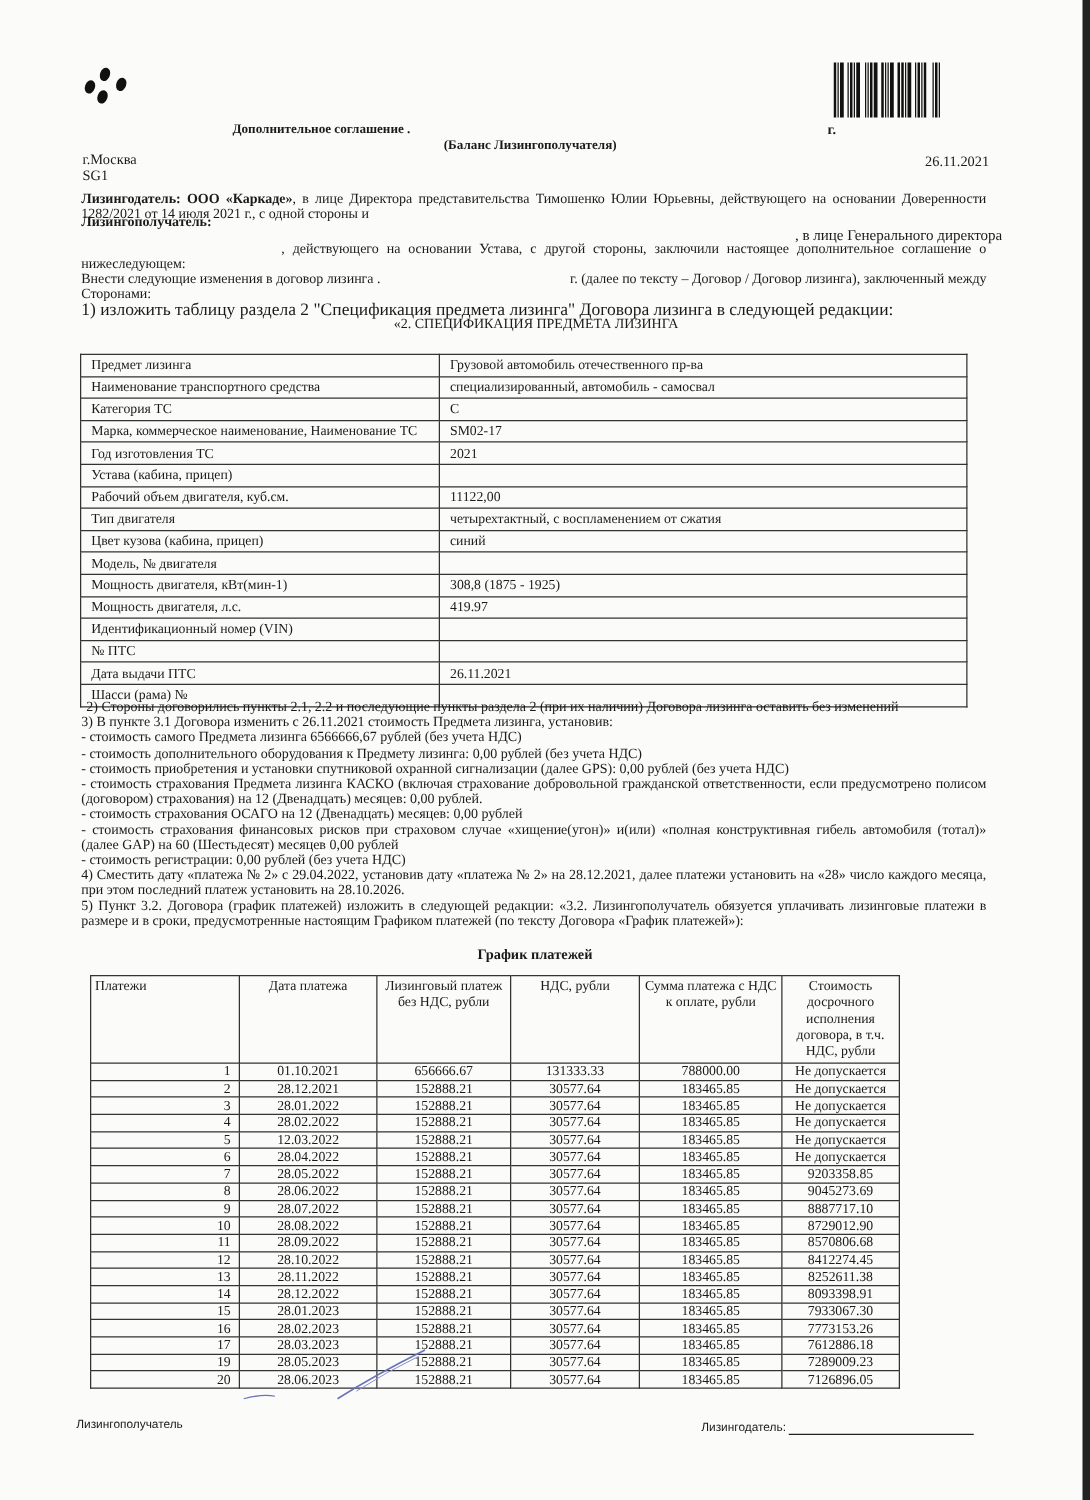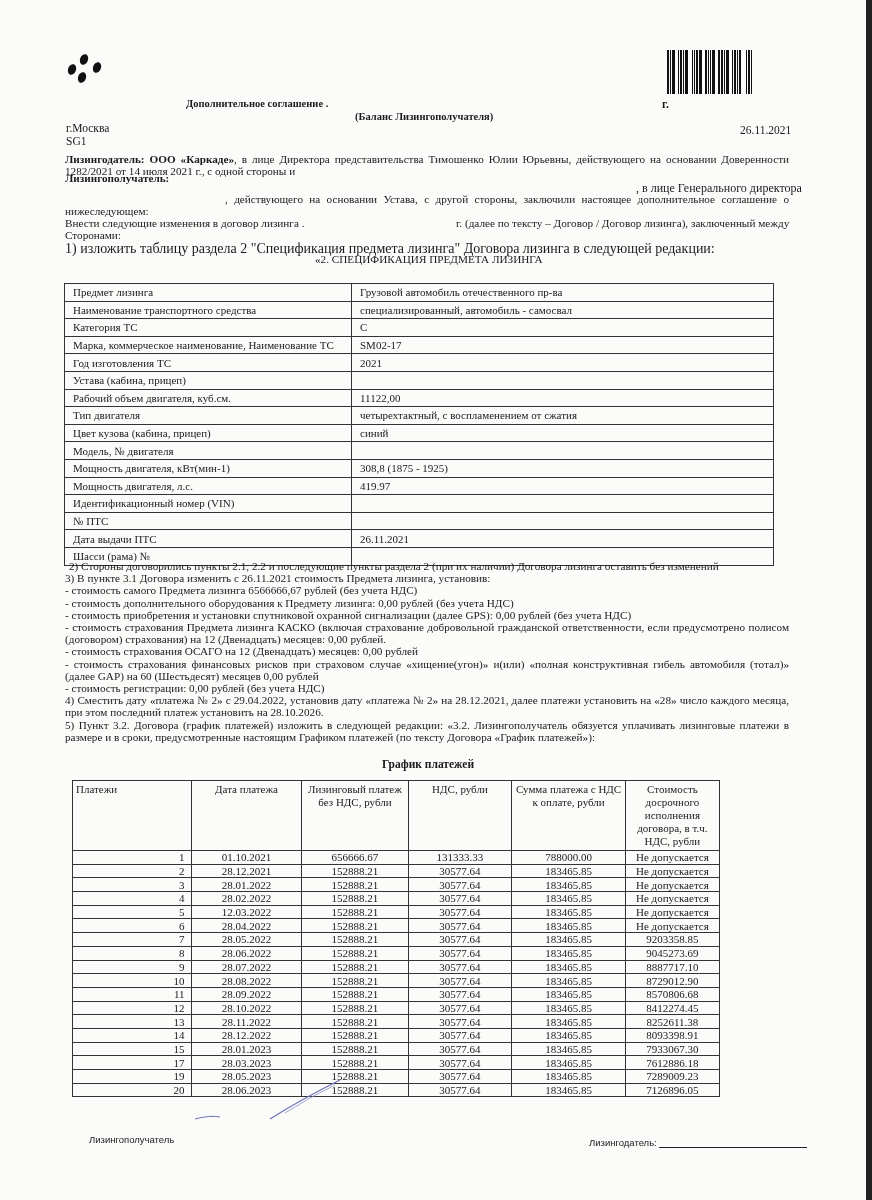--- a/index.html
+++ b/index.html
@@ -9,21 +9,21 @@
     font-family: "Liberation Serif", serif;
     color: #1a1a1a;
   }
   .scan-edge { position: absolute; right: 0; top: 0; width: 6px; height: 1200px; background: #222; }
   .logo { position: absolute; left: 66px; top: 52px; width: 40px; height: 34px; }
   .logo span { position: absolute; width: 8px; height: 11px; border-radius: 50%; background: #111; transform: rotate(20deg); }
   .barcode { position: absolute; left: 667px; top: 50px; width: 104px; height: 44px; display: flex; gap: 1px; }
   .barcode i { display: block; background: #111; height: 100%; }
   .abs { position: absolute; white-space: nowrap; }
   .t12 { font-size: 11.5px; }
-  .sans { font-family: "Liberation Sans", sans-serif; margin-left: 28px; }
+  .sans { font-family: "Liberation Sans", sans-serif; }
   .b { font-weight: bold; }
   .para { position: absolute; left: 65px; width: 724px; font-size: 11.2px; line-height: 12.2px; text-align: justify; }
 
   table.spec { position: absolute; left: 64px; top: 283px; width: 710px; border-collapse: collapse; font-size: 11px; }
   table.spec td { border: 1px solid #333; padding: 0 8px; height: 16.6px; line-height: 14px; }
   table.spec td.k { width: 270px; }
 
   table.sched { position: absolute; left: 72px; top: 780px; width: 648px; border-collapse: collapse; font-size: 11px; }
   table.sched th { border: 1px solid #333; font-weight: normal; vertical-align: top; padding: 2px 3px; line-height: 13px; height: 60px; }
   table.sched td { border: 1px solid #333; padding: 0 3px; height: 12.7px; line-height: 12px; text-align: center; }
@@ -309,20 +309,28 @@
       </tr>
       <tr>
         <td class="n">15</td>
         <td>28.01.2023</td>
         <td>152888.21</td>
         <td>30577.64</td>
         <td>183465.85</td>
         <td>7933067.30</td>
       </tr>
       <tr>
+        <td class="n">16</td>
+        <td>28.02.2023</td>
+        <td>152888.21</td>
+        <td>30577.64</td>
+        <td>183465.85</td>
+        <td>7773153.26</td>
+      </tr>
+      <tr>
         <td class="n">17</td>
         <td>28.03.2023</td>
         <td>152888.21</td>
         <td>30577.64</td>
         <td>183465.85</td>
         <td>7612886.18</td>
       </tr>
       <tr>
         <td class="n">19</td>
         <td>28.05.2023</td>

